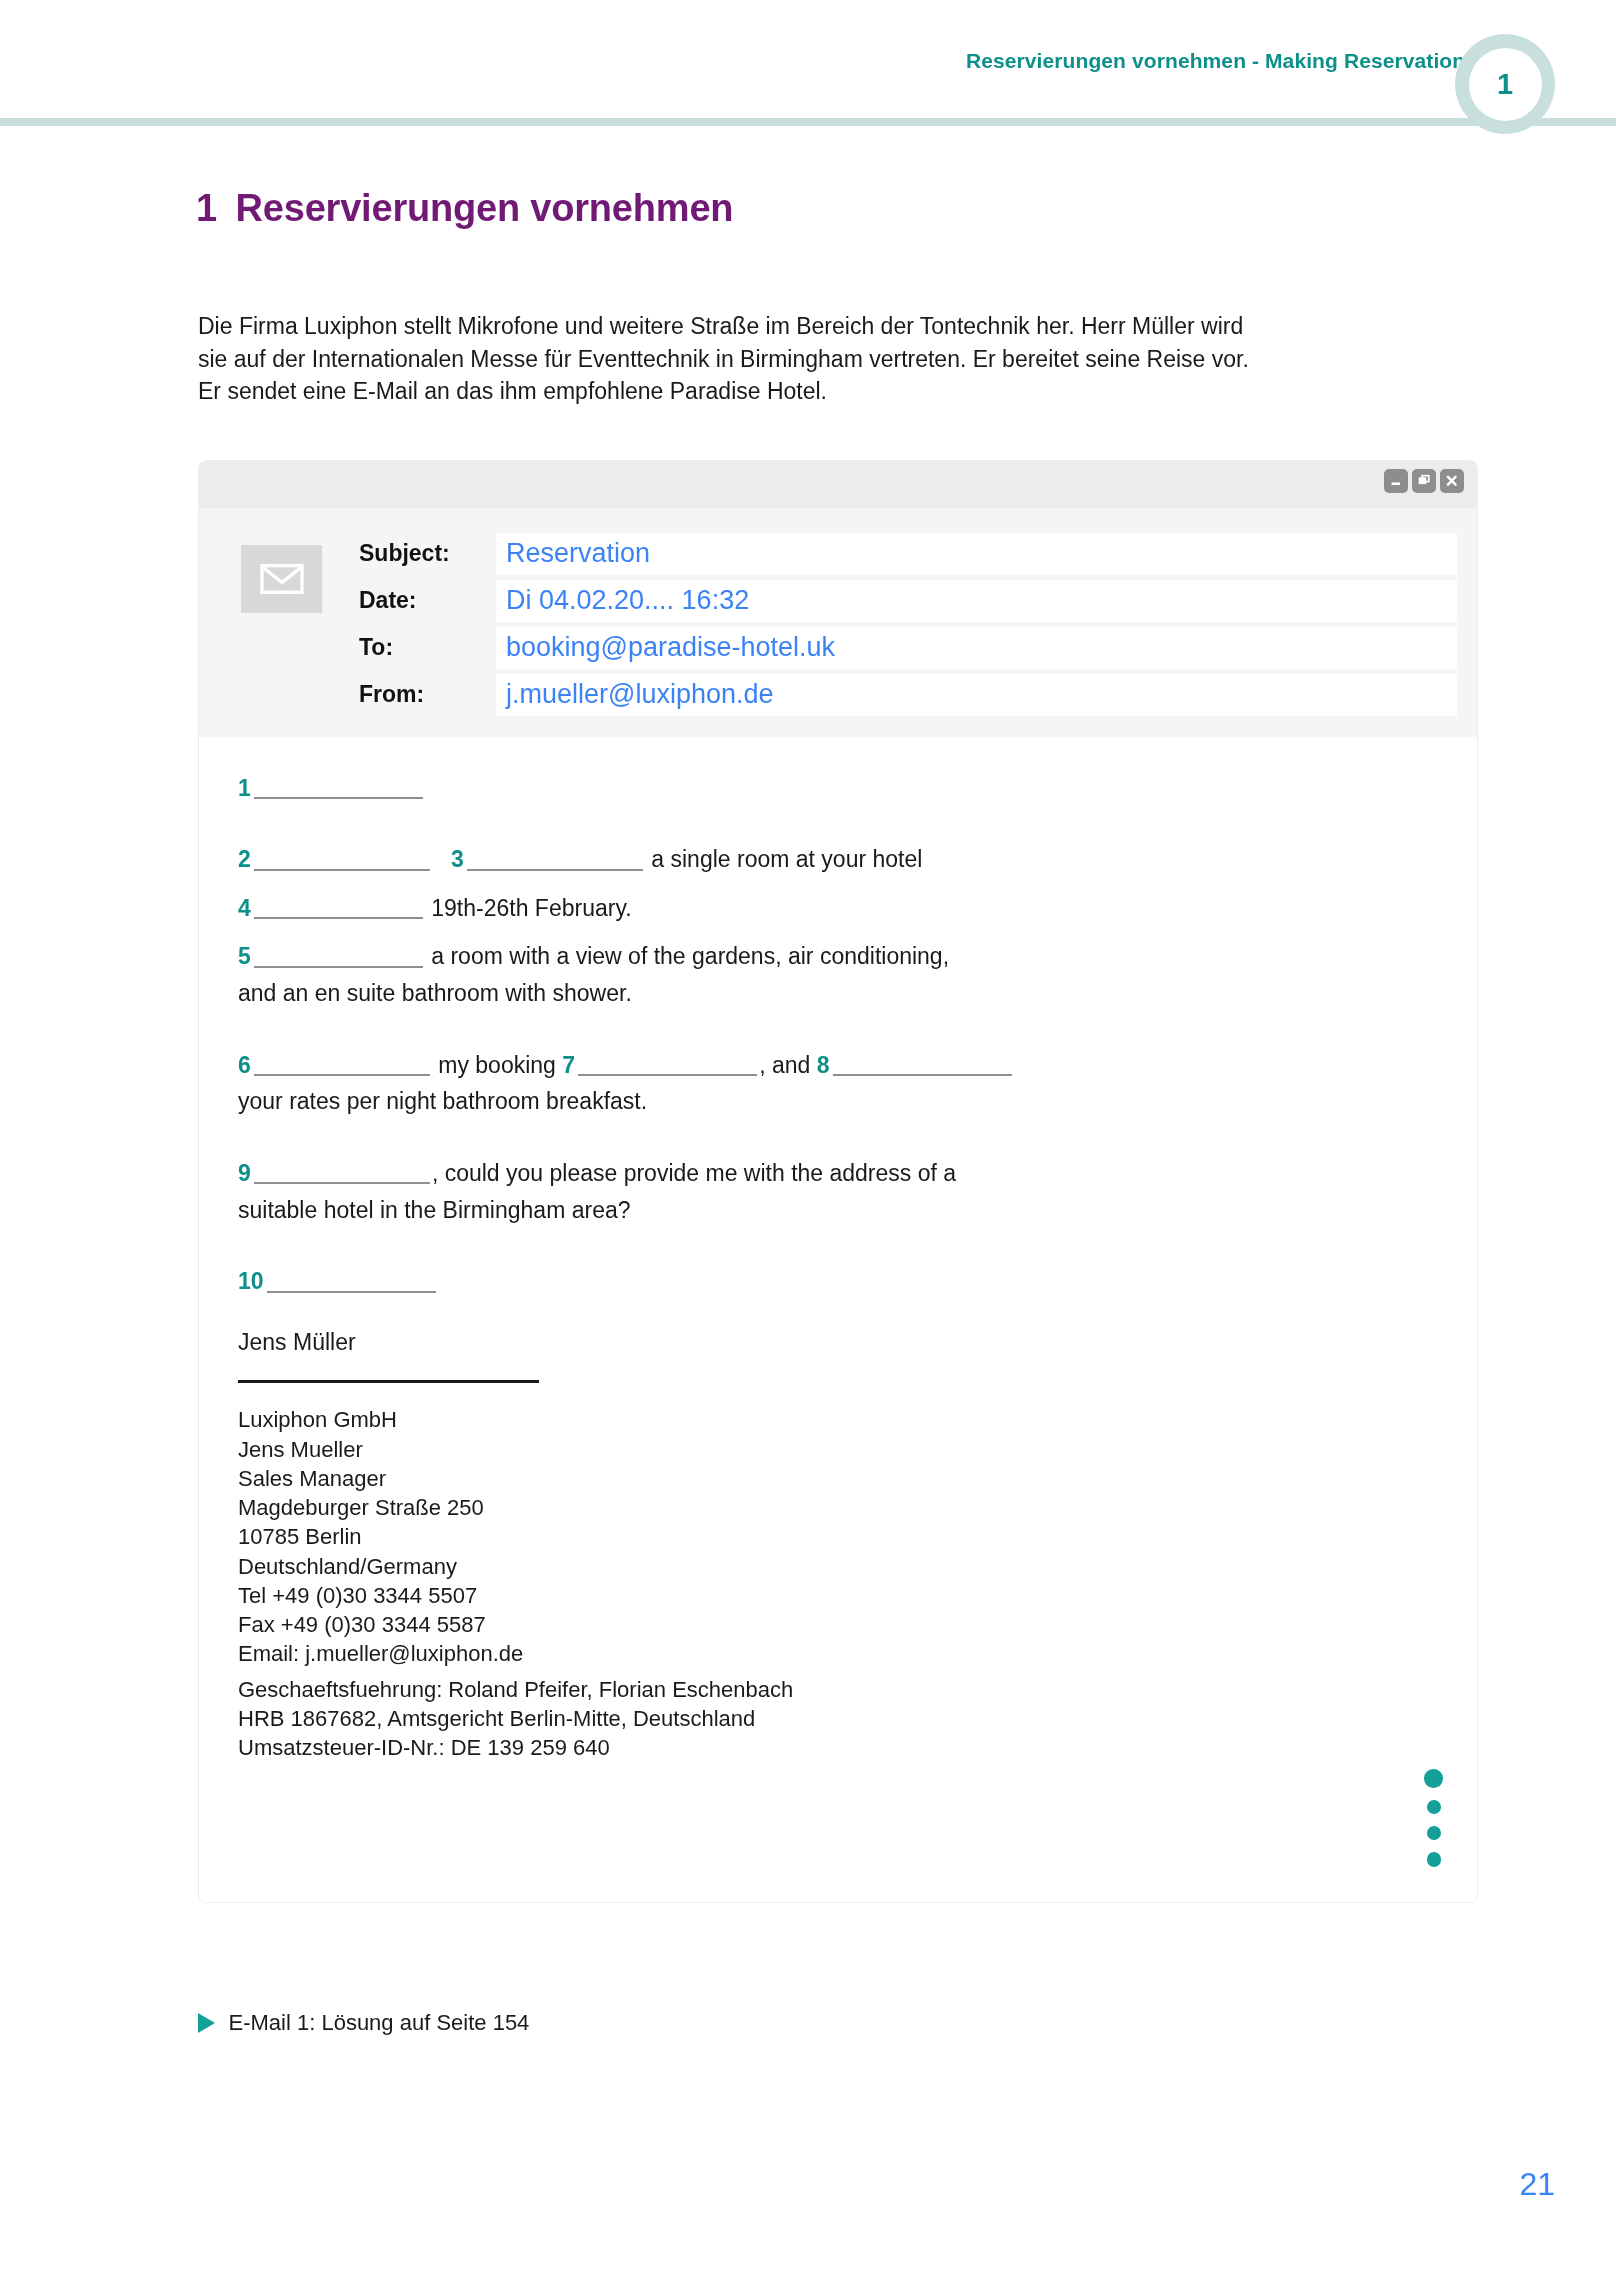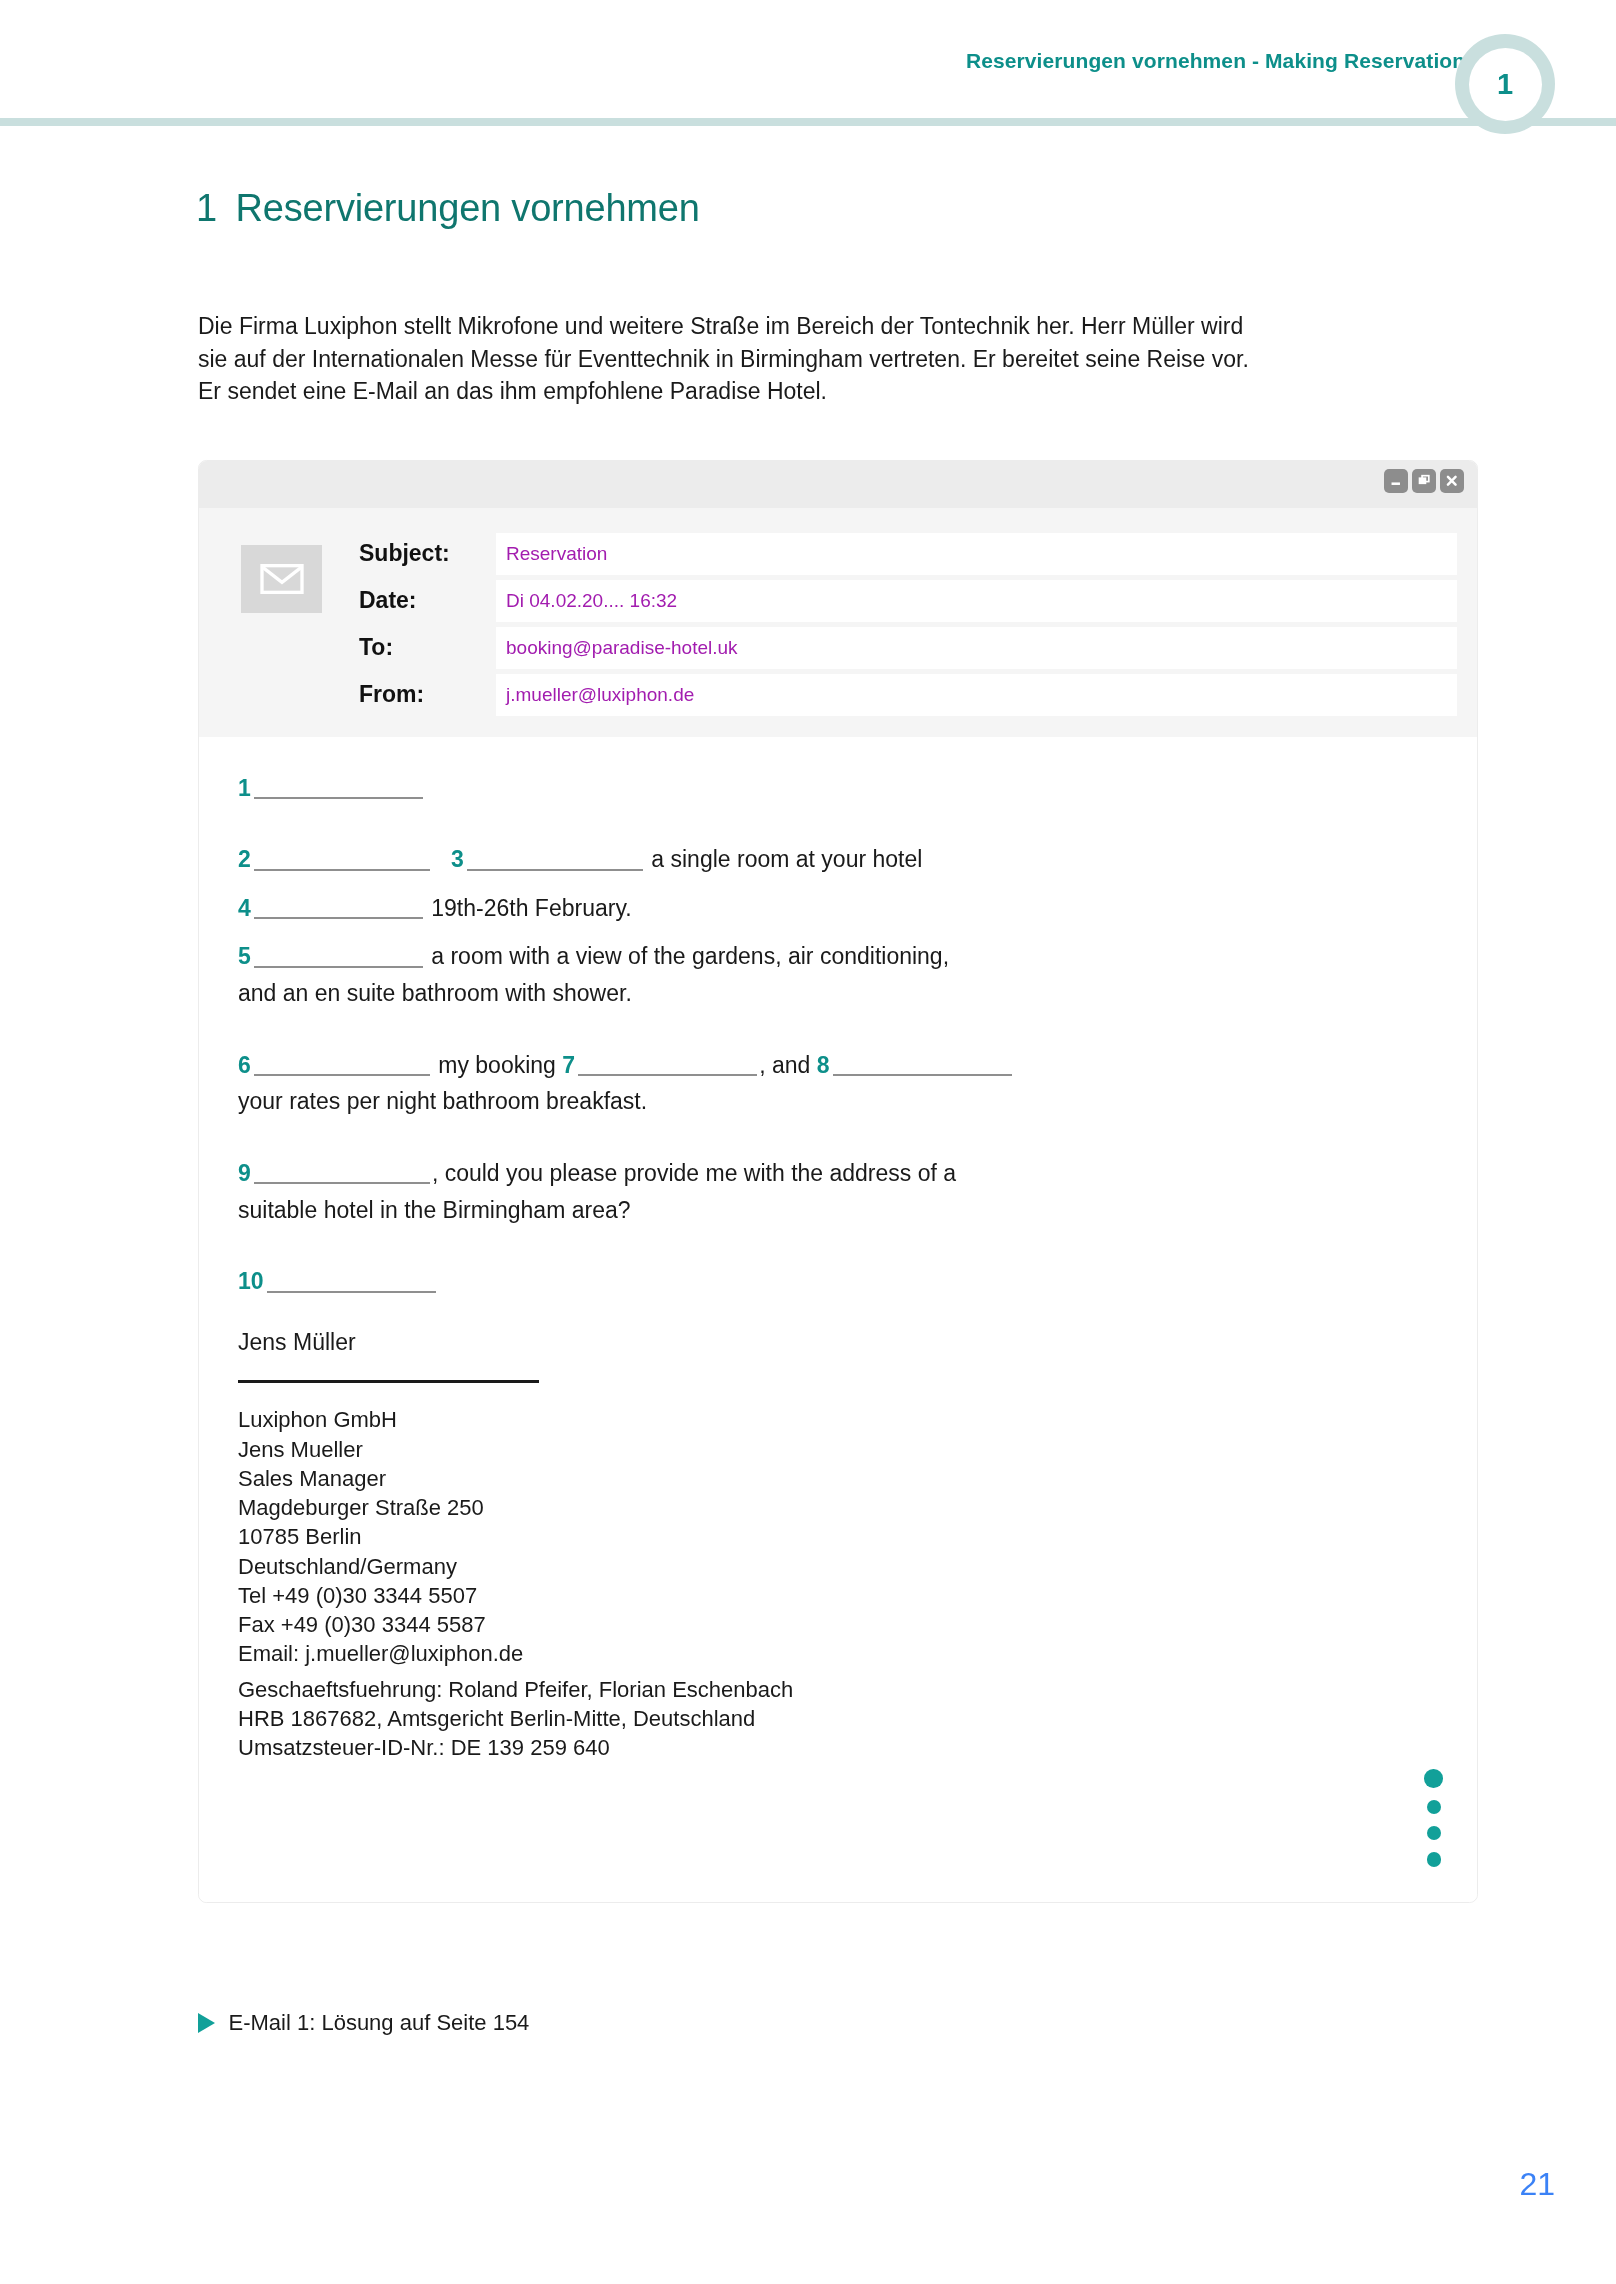--- a/index.html
+++ b/index.html
@@ -66,22 +66,22 @@
     color: #0d8f8a;
     line-height: 1;
   }
 
   
   .page-heading {
     position: absolute;
     left: 196px;
     top: 187px;
     font-size: 38px;
-    font-weight: normal;
-    color: #0f766e;
+    font-weight: bold;
+    color: #701a75;
     letter-spacing: -0.2px;
     white-space: nowrap;
   }
   .page-heading .hnum { margin-right: 18.6px; }
 
   
   .intro {
     position: absolute;
     left: 198px;
     top: 287px;
@@ -160,22 +160,22 @@
     font-weight: bold;
     color: #111111;
   }
   .head-value {
     flex: 1 1 auto;
     background: #ffffff;
     height: 42px;
     display: flex;
     align-items: center;
     padding: 0 10px;
-    font-size: 19px;
-    color: #a21caf;
+    font-size: 27px;
+    color: #3b82f6;
   }
 
   .email-body {
     background: #ffffff;
     padding: 37px 39px 34px 39px;
     position: relative;
     min-height: 1165px;
   }
   .body-line {
     font-size: 23px;

